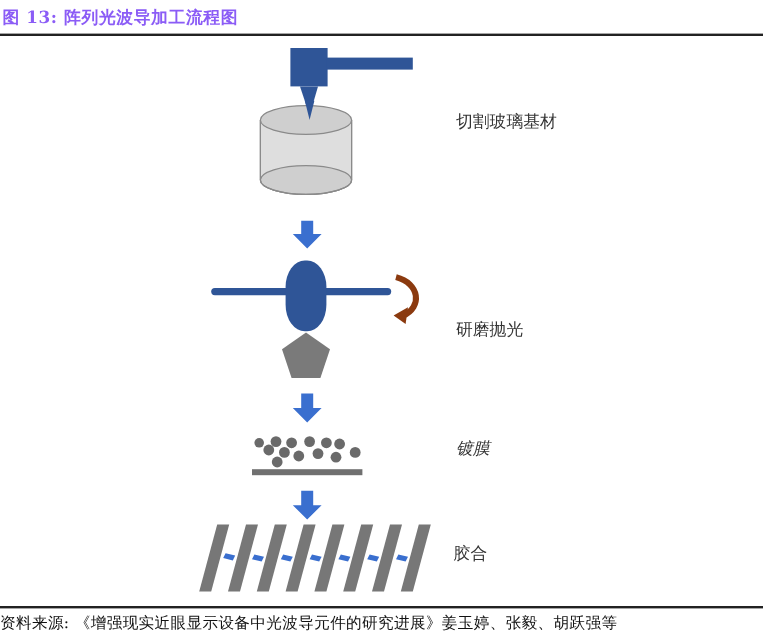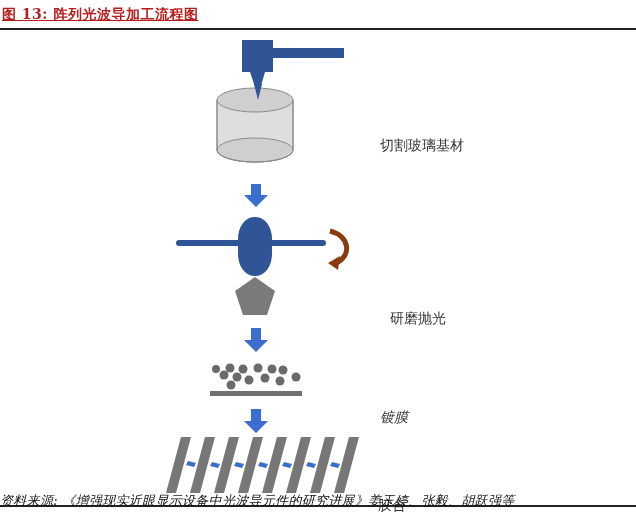--- a/index.html
+++ b/index.html
@@ -1,25 +1,25 @@
 <!DOCTYPE html>
 <html><head>
 <meta charset="utf-8">
 <style>
   html, body { margin: 0; padding: 0; background: #ffffff; }
   body { width: 636px; height: 531px; position: relative; overflow: hidden;
          font-family: "DejaVu Serif", "Liberation Serif", serif; }
-  .title { position: absolute; left: 2px; top: 6px; font-size: 14px; font-weight: bold; color: #b91c1c;
-           letter-spacing: 0.5px; text-decoration: underline; }
+  .title { position: absolute; left: 2px; top: 6px; font-size: 14px; font-weight: bold; color: #8b5cf6;
+           letter-spacing: 0.5px; }
   .top-rule { position: absolute; left: 0; top: 28px; width: 636px; height: 1.5px; background: #222; }
   .bottom-rule { position: absolute; left: 0; top: 505px; width: 636px; height: 1.5px; background: #222; }
-  .source { position: absolute; left: 0; top: 492px; font-size: 13px; font-style: italic; color: #111;
+  .source { position: absolute; left: 0; top: 510px; font-size: 13px; color: #111;
             white-space: nowrap; letter-spacing: 0.3px; }
   .step-label { position: absolute; font-size: 14px; color: #333;
-                font-family: "DejaVu Sans", "Liberation Sans", sans-serif; margin-top: 44px; }
+                font-family: "DejaVu Sans", "Liberation Sans", sans-serif; }
   svg.diagram { position: absolute; left: 0; top: 0; }
 </style>
 </head>
 <body>
 
 <div class="title">图 13:  阵列光波导加工流程图</div>
 <div class="top-rule"></div>
 
 <svg class="diagram" width="636" height="531" viewBox="0 0 636 531">
 
@@ -84,18 +84,18 @@
       <polygon points="236,462 244,464 242,468 234,466"></polygon>
       <polygon points="260,462 268,464 266,468 258,466"></polygon>
       <polygon points="284,462 292,464 290,468 282,466"></polygon>
       <polygon points="308,462 316,464 314,468 306,466"></polygon>
       <polygon points="332,462 340,464 338,468 330,466"></polygon>
     </g>
   </g>
 </svg>
 
 <div class="step-label" style="left:380px; top:93px;">切割玻璃基材</div>
-<div class="step-label" style="left:390px; top:266px;">研磨抛光</div>
+<div class="step-label" style="left:380px; top:266px;">研磨抛光</div>
 <div class="step-label" style="left:380px; top:365px;font-style:italic;">镀膜</div>
 <div class="step-label" style="left:378px; top:453px;font-family:Liberation Mono, monospace;">胶合</div>
 
 <div class="bottom-rule"></div>
 <div class="source">资料来源:  《增强现实近眼显示设备中光波导元件的研究进展》姜玉婷、张毅、胡跃强等</div>
 
 </body></html>

